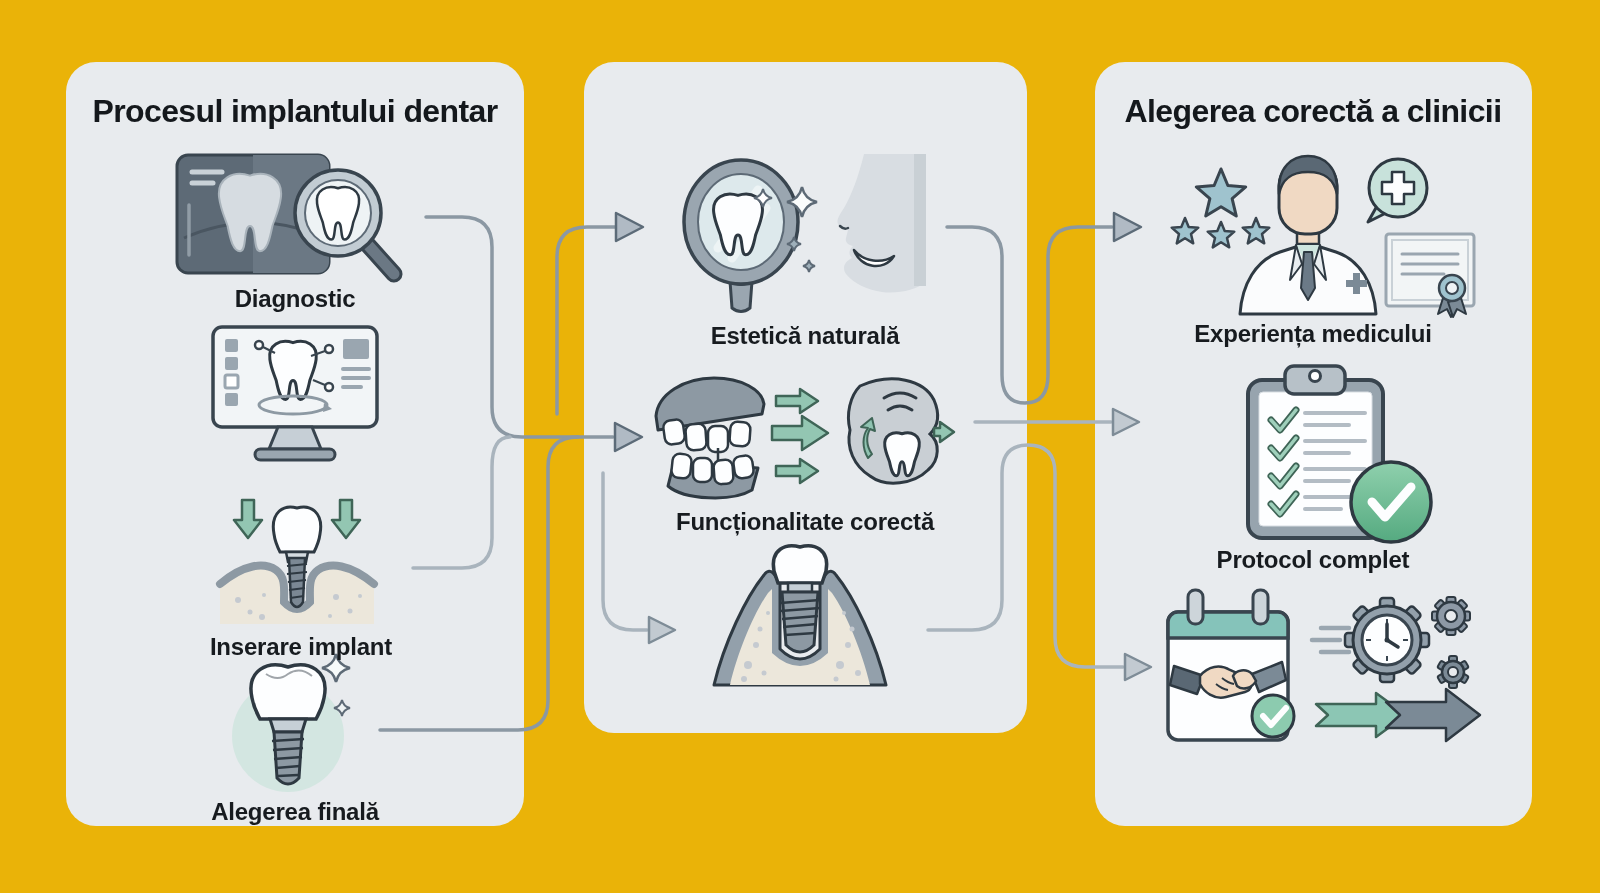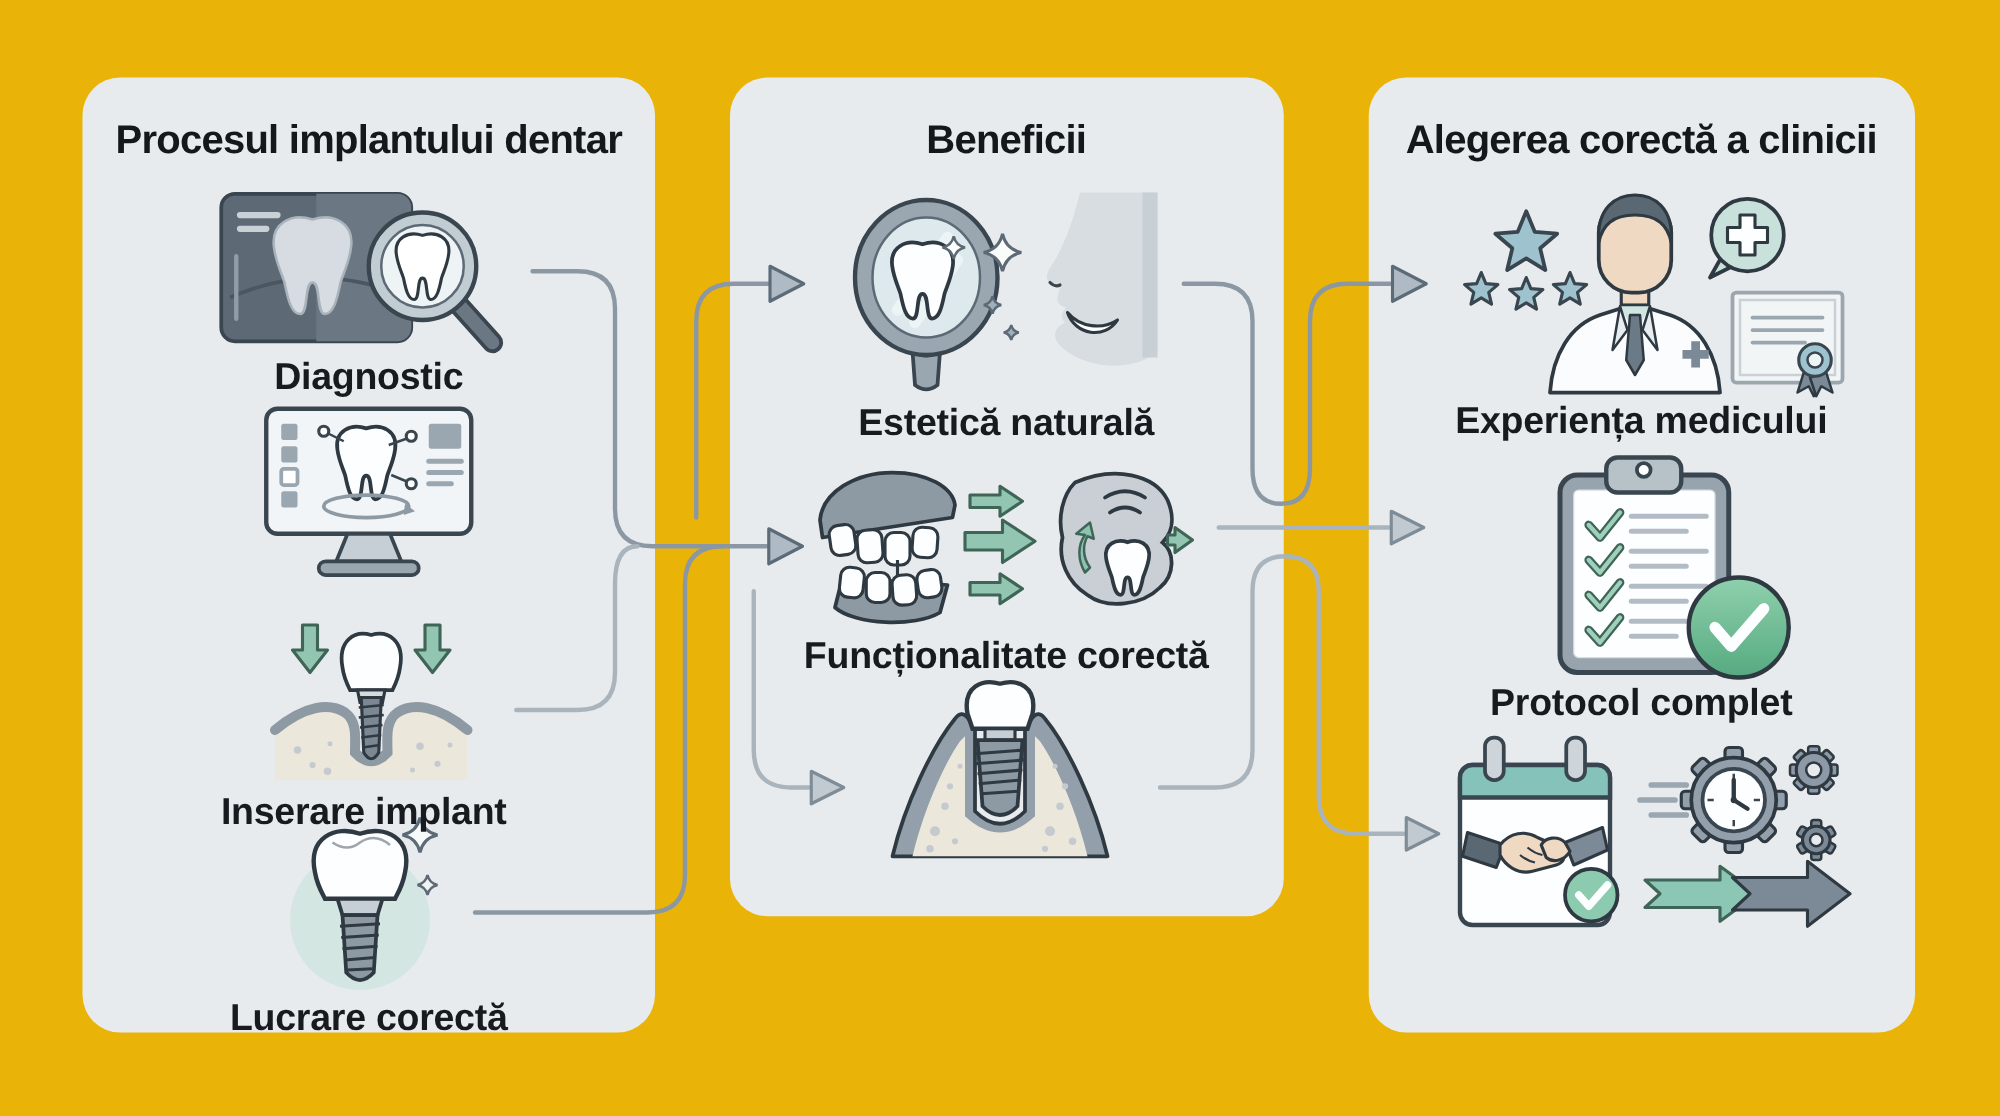--- a/index.html
+++ b/index.html
@@ -3,21 +3,21 @@
 <meta charset="utf-8">
 <style>
   html,body{margin:0;padding:0;background:#fff;}
   #stage{position:relative;width:1600px;height:893px;background:#eab308;overflow:hidden;
          font-family:"Liberation Sans",sans-serif;}
   .abs{position:absolute;}
   svg{overflow:visible;display:block;}
   .panel{position:absolute;background:#e8ebee;border-radius:30px;}
   .col-title{position:absolute;text-align:center;font-weight:700;font-size:32px;
              letter-spacing:-0.6px;color:#14181c;font-family:"Liberation Sans",sans-serif;}
-  .col-label{position:absolute;text-align:center;font-weight:700;font-size:30px;
+  .col-label{position:absolute;text-align:center;font-weight:700;font-size:24px;
              letter-spacing:-0.2px;color:#171b1f;font-family:"Liberation Sans",sans-serif;}
 </style>
 </head>
 <body>
 
 <div id="stage">
 
   <svg width="0" height="0" class="abs" aria-hidden="true">
     <defs>
       <path id="molar" vector-effect="non-scaling-stroke" d="M-22 -10 C-24 -24 -12 -30 0 -26 C12 -30 24 -24 22 -10 C21 -2 18 4 16 10 C14 20 12 28 7 28 C2 28 5 10 0 10 C-5 10 -2 28 -7 28 C-12 28 -14 20 -16 10 C-18 4 -21 -2 -22 -10 Z"></path>
@@ -49,21 +49,20 @@
       <path d="M615 423 L642 437 L615 451 Z" fill="#b0bac4" stroke="#5c6b78" stroke-width="2.5"></path>
       <path d="M616 213 L643 227 L616 241 Z" fill="#b0bac4" stroke="#5c6b78" stroke-width="2.5"></path>
       <path d="M649 617 L675 630 L649 643 Z" fill="#c2cad1" stroke="#7e8c97" stroke-width="2.5"></path>
       <path d="M1114 213 L1141 227 L1114 241 Z" fill="#b0bac4" stroke="#5c6b78" stroke-width="2.5"></path>
       <path d="M1113 409 L1139 422 L1113 435 Z" fill="#c2cad1" stroke="#7e8c97" stroke-width="2.5"></path>
       <path d="M1125 654 L1151 667 L1125 680 Z" fill="#c2cad1" stroke="#7e8c97" stroke-width="2.5"></path>
     </g>
   </svg>
 
   <div class="col-title" style="left:65px;top:93px;width:460px">Procesul implantului dentar</div>
-  <div class="col-title" style="left:575px;top:93px;width:460px">Beneficii</div>
   <div class="col-title" style="left:1073px;top:93px;width:480px">Alegerea corectă a clinicii</div>
 
   <svg class="abs" style="left:172px;top:150px" width="236" height="134" viewBox="0 0 236 134">
     <rect x="5" y="5" width="152" height="118" rx="11" fill="#5d6a76" stroke="#39454f" stroke-width="3"></rect>
     <path d="M81 5 h65 a11 11 0 0 1 11 11 v96 a11 11 0 0 1 -11 11 h-65 Z" fill="#6b7884"></path>
     <path d="M12 88 Q80 58 150 86" stroke="#4a5661" stroke-width="3" fill="none"></path>
     <line x1="20" y1="22" x2="50" y2="22" stroke="#c9d1d7" stroke-width="5" stroke-linecap="round"></line>
     <line x1="20" y1="33" x2="41" y2="33" stroke="#c9d1d7" stroke-width="5" stroke-linecap="round"></line>
     <line x1="17" y1="55" x2="17" y2="105" stroke="#909ca6" stroke-width="3.5" stroke-linecap="round"></line>
     <use href="#molar" transform="translate(78 62) scale(1.4)" fill="#d6dce1" stroke="#a9b3bb" stroke-width="2"></use>
@@ -350,22 +349,22 @@
         <rect x="-4" y="-16" width="8" height="8" rx="2" transform="rotate(300)"></rect>
       </g>
       <circle r="11" fill="#7b8a96" stroke="#2e3942" stroke-width="2.5"></circle>
       <circle r="5" fill="#e8ebee" stroke="#2e3942" stroke-width="2"></circle>
     </g>
     <path d="M176 126 L236 126 L236 115 L266 137 L236 159 L236 148 L176 148 L188 137 Z" fill="#8cc6b4" stroke="#3f6557" stroke-width="2.5" stroke-linejoin="round"></path>
     <path d="M246 124 L306 124 L306 111 L340 137 L306 163 L306 150 L246 150 L260 137 Z" fill="#7b8a96" stroke="#2e3942" stroke-width="2.5" stroke-linejoin="round"></path>
   </svg>
 
   <div class="col-label" style="left:65px;top:285px;width:460px">Diagnostic</div>
-  <div class="col-label" style="left:61px;top:633px;width:460px">Inserare implant</div>
-  <div class="col-label" style="left:65px;top:798px;width:460px">Lucrare corectă</div>
+  <div class="col-label" style="left:71px;top:633px;width:460px">Inserare implant</div>
+  <div class="col-label" style="left:65px;top:798px;width:460px">Alegerea finală</div>
 
   <div class="col-label" style="left:575px;top:322px;width:460px">Estetică naturală</div>
   <div class="col-label" style="left:575px;top:508px;width:460px">Funcționalitate corectă</div>
 
   <div class="col-label" style="left:1073px;top:320px;width:480px">Experiența medicului</div>
   <div class="col-label" style="left:1073px;top:546px;width:480px">Protocol complet</div>
 
 </div>
 
 </body></html>

